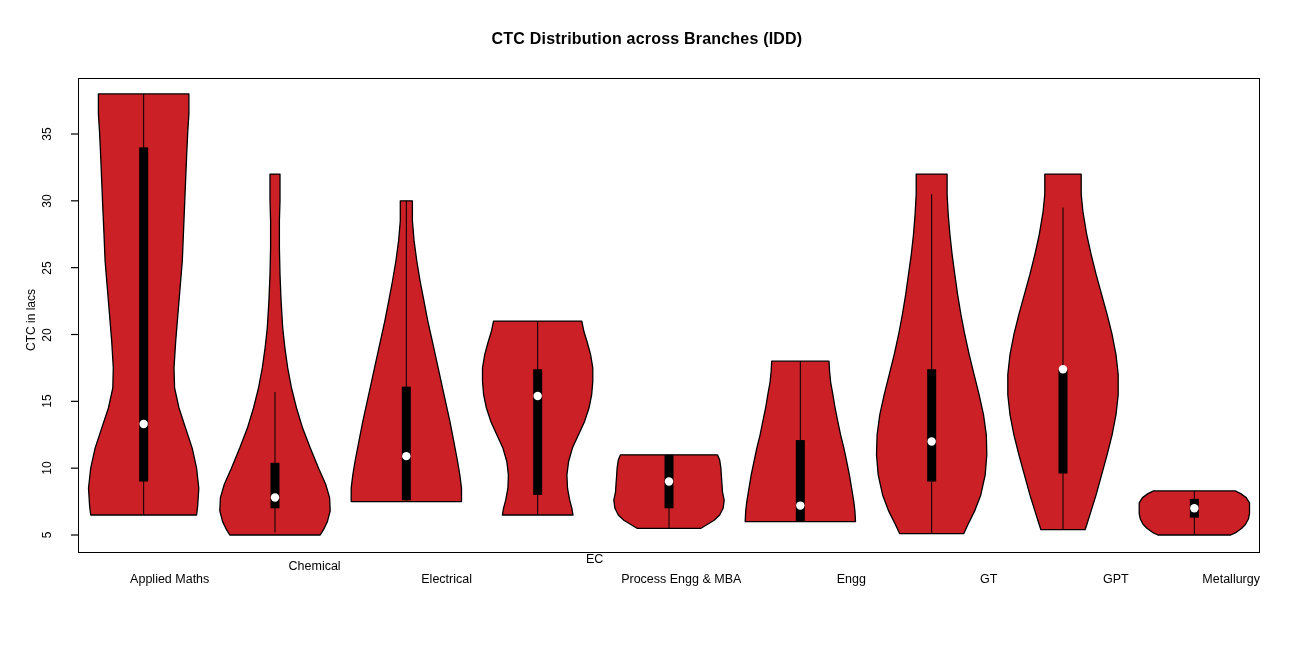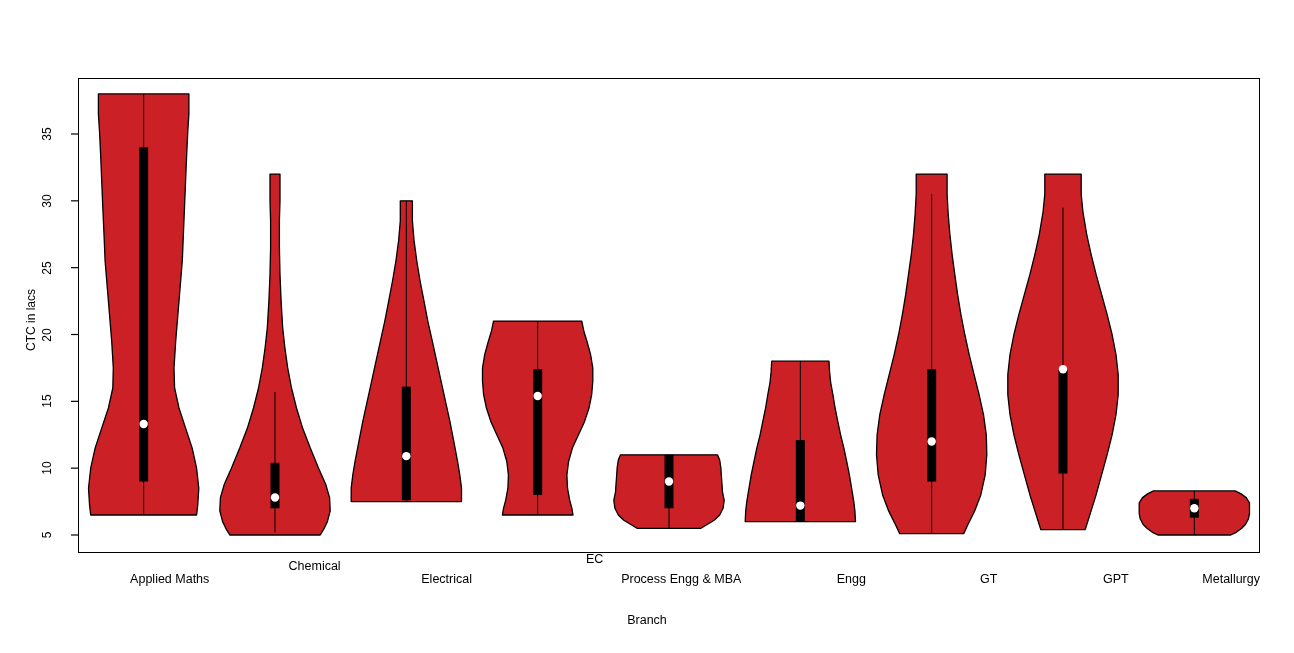--- a/index.html
+++ b/index.html
@@ -35,20 +35,21 @@
   .xlab{
     position:absolute;top:613px;left:0;width:1294px;text-align:center;
     font-size:12.5px;font-family:"Liberation Sans",sans-serif;
   }
 </style>
 </head>
 <body>
 
 <div id="root">
 
+  <div class="chart-title">CTC Distribution across Branches (IDD)</div>
 
   <div class="plot-frame"></div>
 
   <div id="ylabel-holder">
       <div class="ylab" style="left: 24px; top: 350.5px;">CTC in lacs</div>
     </div>
   <div id="ytick-holder">
       <div class="ytick-label" style="left: 32px; top: 526px; width: 30px; height: 18px; line-height: 18px;">5</div>
       <div class="ytick-label" style="left: 32px; top: 459.167px; width: 30px; height: 18px; line-height: 18px;">10</div>
       <div class="ytick-label" style="left: 32px; top: 392.333px; width: 30px; height: 18px; line-height: 18px;">15</div>
@@ -62,21 +63,20 @@
       <div class="xtick-label" style="left: 209.333px; width: 131.333px; top: 559px;">Chemical</div>
       <div class="xtick-label" style="left: 340.667px; width: 131.333px; top: 572px;">Electrical</div>
       <div class="xtick-label" style="left: 472px; width: 131.333px; top: 552px;">EC</div>
       <div class="xtick-label" style="left: 610px; width: 131.333px; top: 572px;">Process Engg &amp; MBA</div>
       <div class="xtick-label" style="left: 734.667px; width: 131.333px; top: 572px;">Engg</div>
       <div class="xtick-label" style="left: 866px; width: 131.333px; top: 572px;">GT</div>
       <div class="xtick-label" style="left: 997.333px; width: 131.333px; top: 572px;">GPT</div>
       <div class="xtick-label" style="left: 1128.67px; width: 131.333px; top: 572px;">Metallurgy</div>
     </div>
 
-  <div class="xlab">Branch</div>
 
   <svg class="plot-canvas" id="plot-canvas" viewBox="0 0 1294 653" preserveAspectRatio="none">
       <line x1="71" x2="78" y1="535" y2="535" stroke="#000" stroke-width="1.2"></line>
       <line x1="71" x2="78" y1="468.1666666666667" y2="468.1666666666667" stroke="#000" stroke-width="1.2"></line>
       <line x1="71" x2="78" y1="401.33333333333337" y2="401.33333333333337" stroke="#000" stroke-width="1.2"></line>
       <line x1="71" x2="78" y1="334.5" y2="334.5" stroke="#000" stroke-width="1.2"></line>
       <line x1="71" x2="78" y1="267.6666666666667" y2="267.6666666666667" stroke="#000" stroke-width="1.2"></line>
       <line x1="71" x2="78" y1="200.83333333333331" y2="200.83333333333331" stroke="#000" stroke-width="1.2"></line>
       <line x1="71" x2="78" y1="134" y2="134" stroke="#000" stroke-width="1.2"></line>
       <g>

